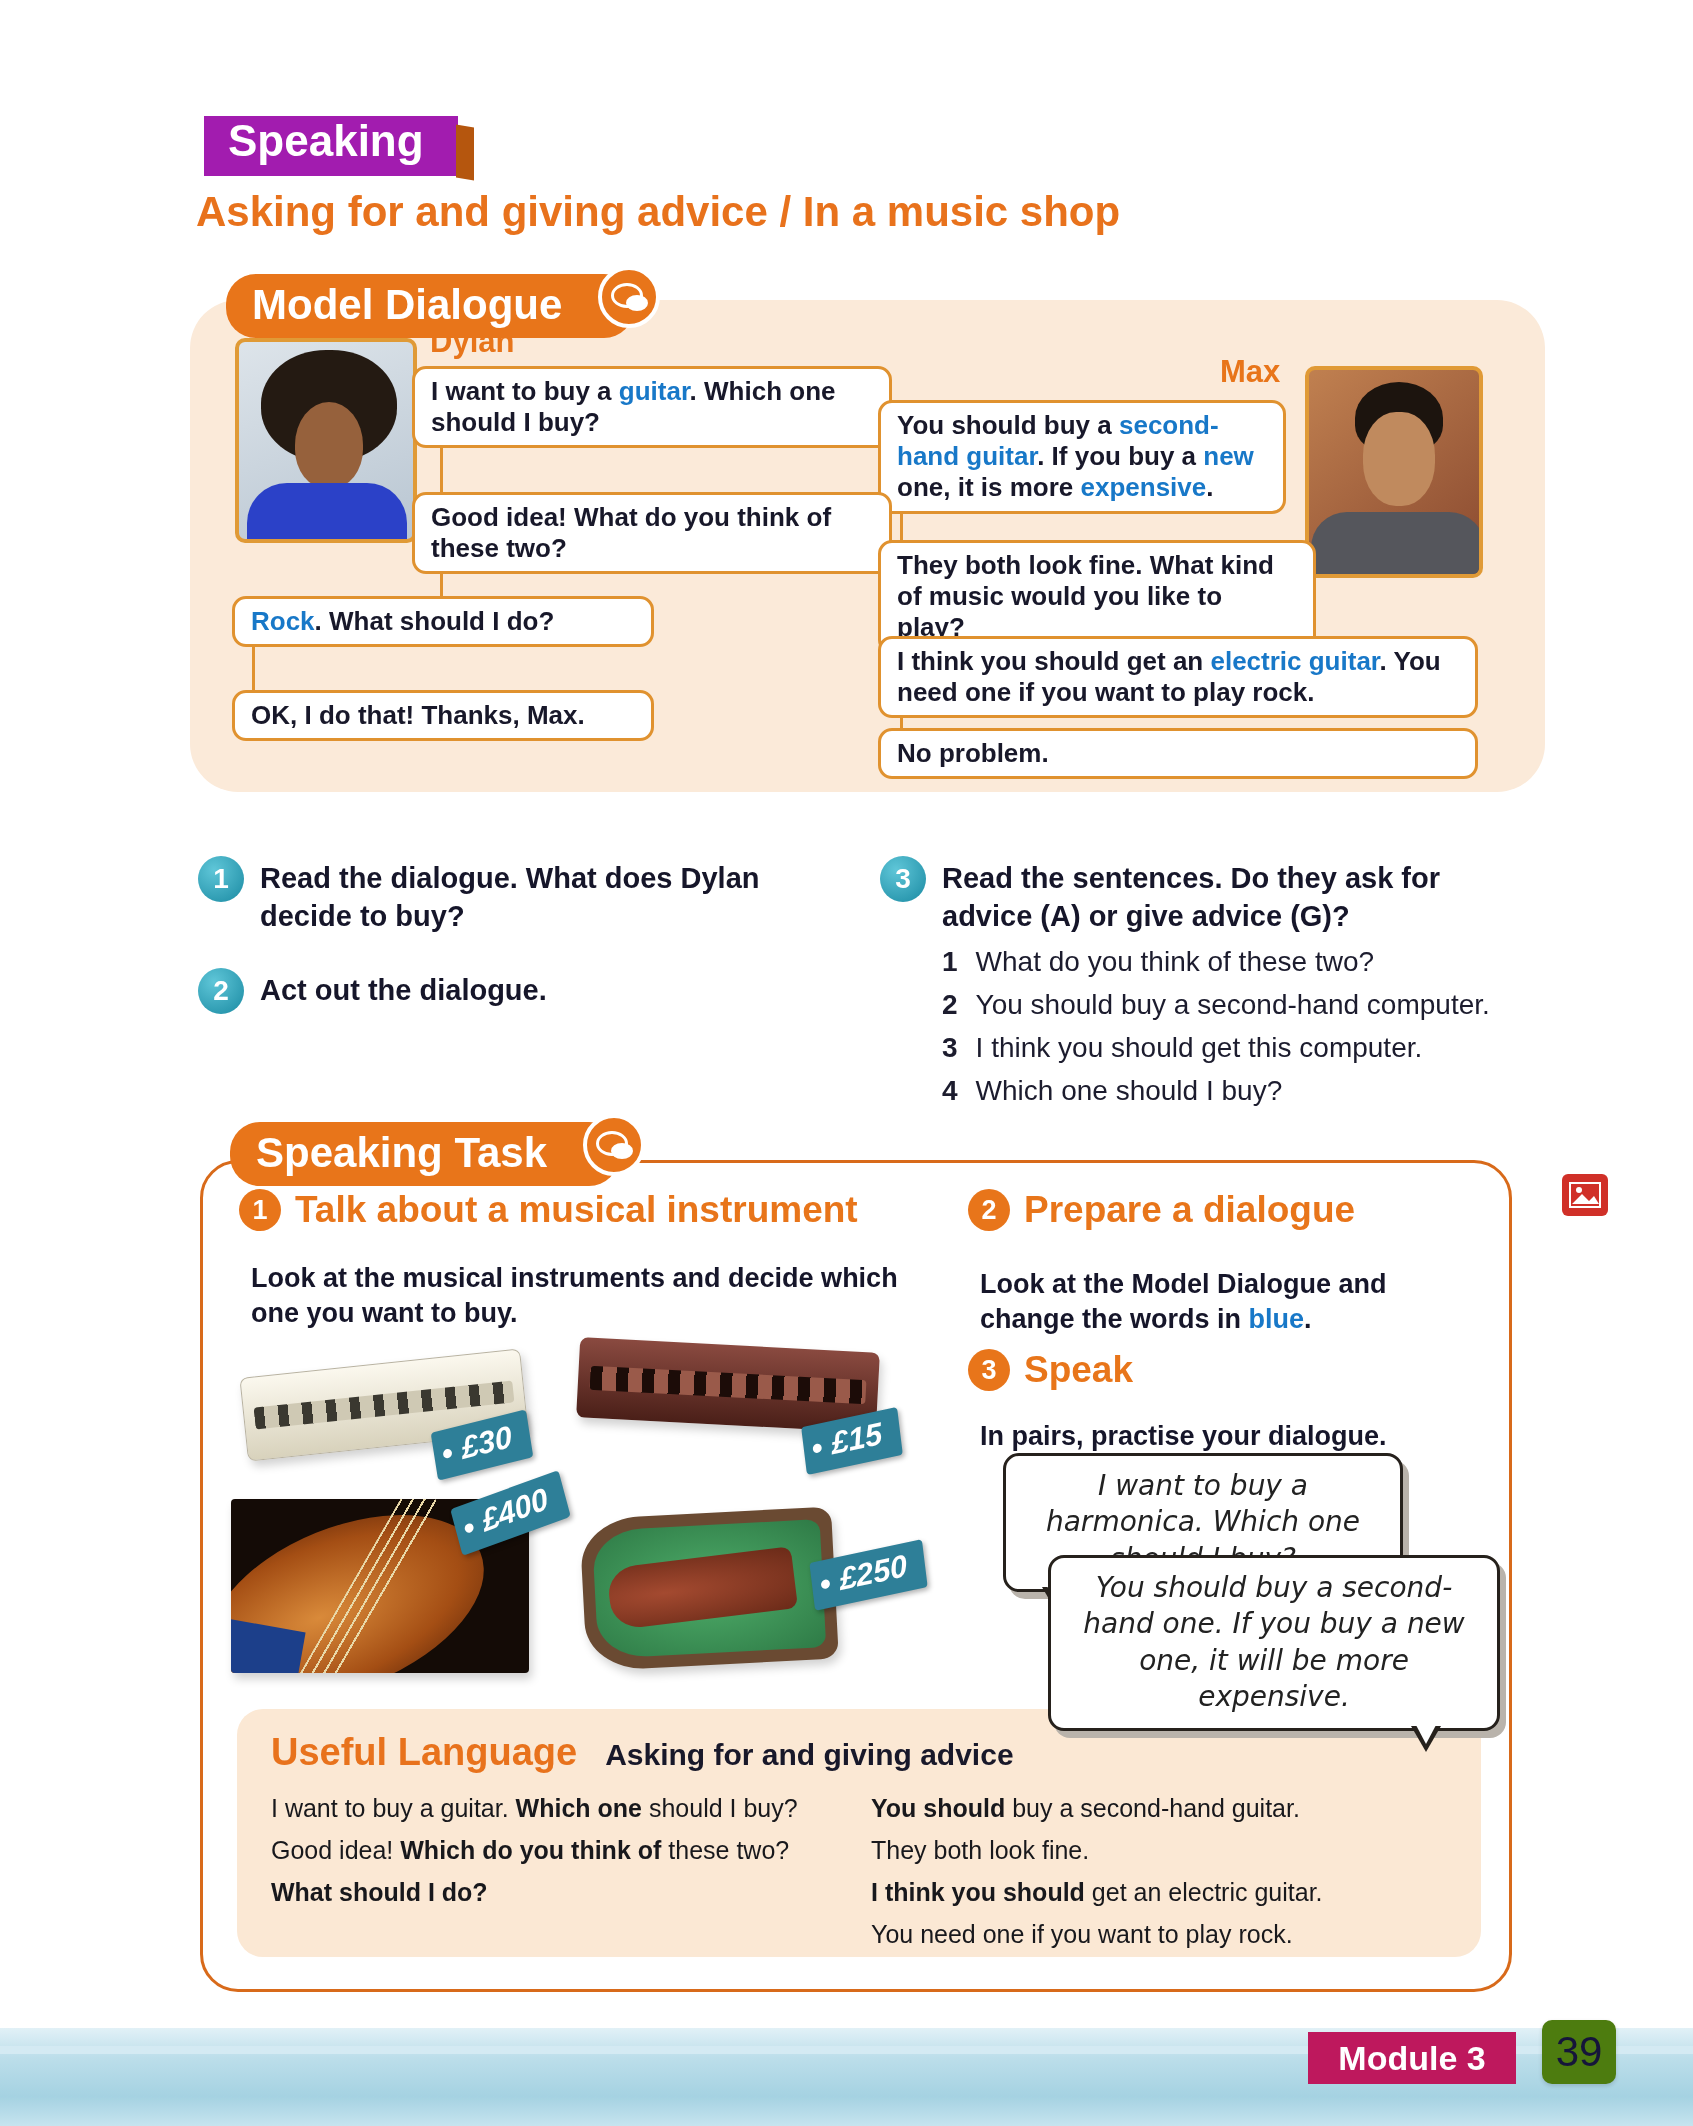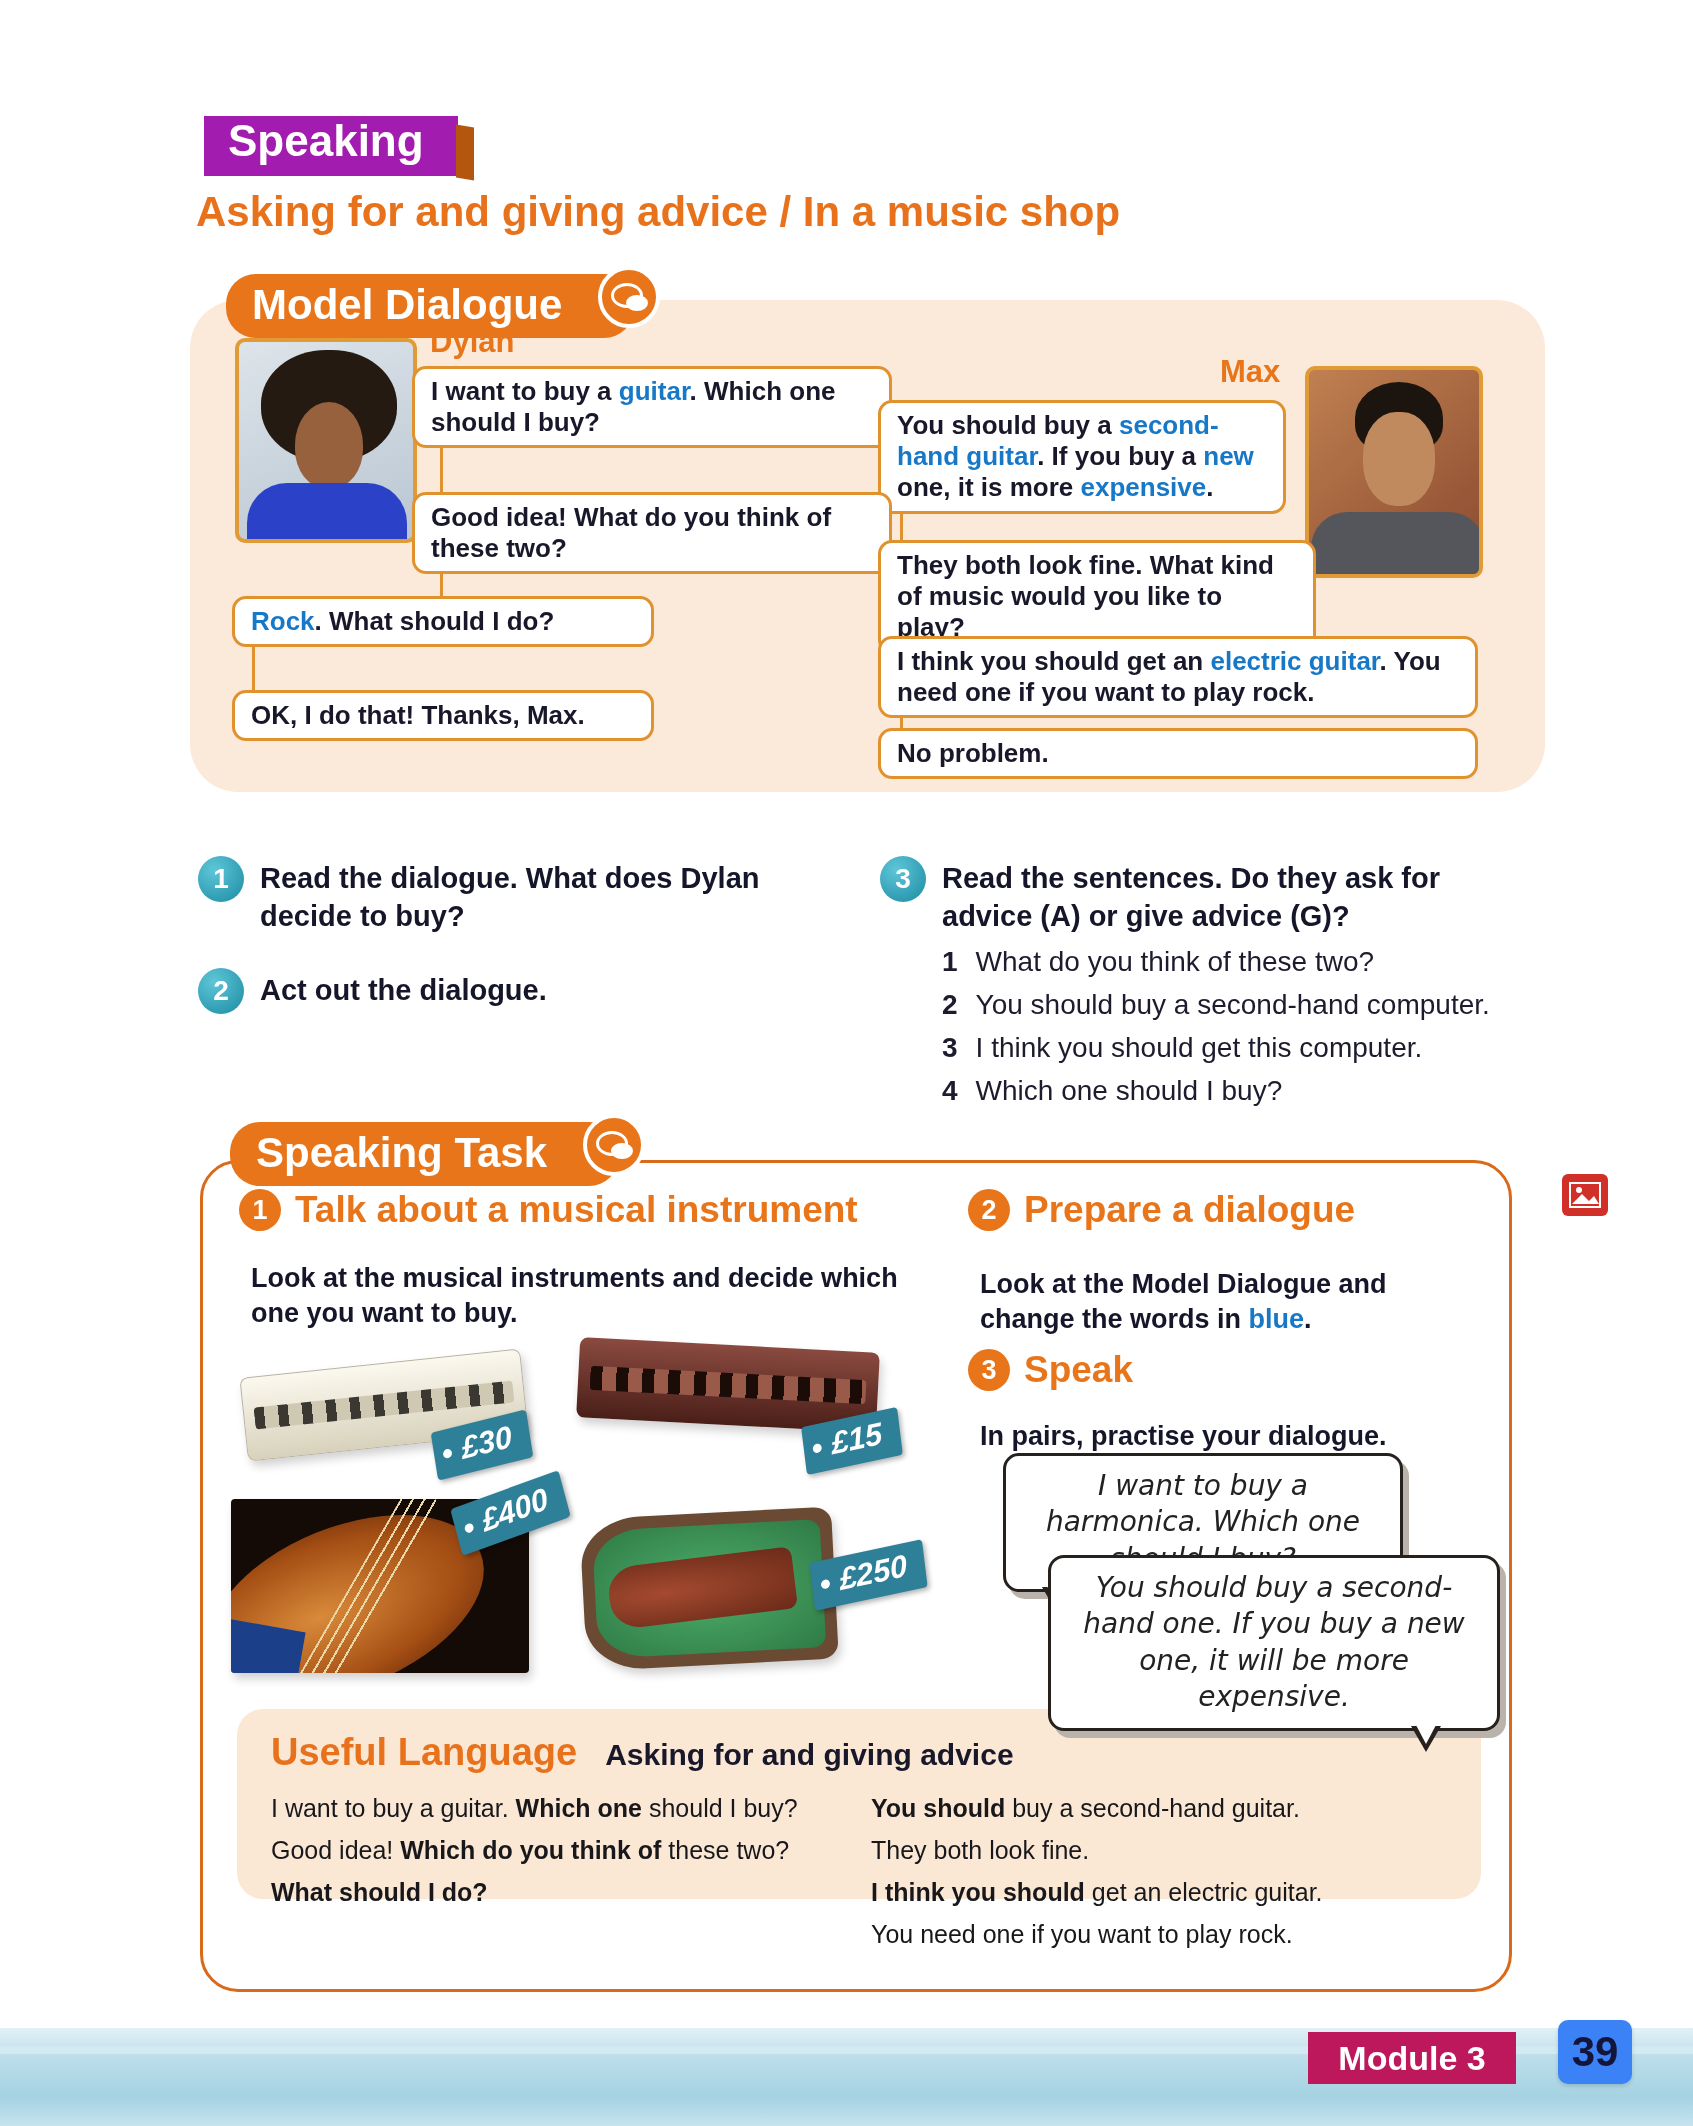--- a/index.html
+++ b/index.html
@@ -132,43 +132,43 @@
   .tbb1::before{content:'';position:absolute;left:36px;bottom:-24px;width:0;height:0;
     border-left:15px solid transparent;border-right:15px solid transparent;border-top:26px solid #26211c;}
   .tbb1::after{content:'';position:absolute;left:41px;bottom:-16px;width:0;height:0;
     border-left:10px solid transparent;border-right:10px solid transparent;border-top:19px solid #fff;}
   .tbb2::before{content:'';position:absolute;right:56px;bottom:-24px;width:0;height:0;
     border-left:15px solid transparent;border-right:15px solid transparent;border-top:26px solid #26211c;}
   .tbb2::after{content:'';position:absolute;right:61px;bottom:-16px;width:0;height:0;
     border-left:10px solid transparent;border-right:10px solid transparent;border-top:19px solid #fff;}
 
   
-  .useful-box{position:absolute;left:34px;top:546px;width:1244px;height:190px;background:#fbe8d4;
+  .useful-box{position:absolute;left:34px;top:546px;width:1244px;height:248px;background:#fbe8d4;
     border-radius:26px;padding:22px 34px;box-sizing:border-box;}
   .ul-head{display:flex;align-items:baseline;gap:28px;}
   .ul-title{color:#e8721c;font-weight:bold;font-size:38px;}
   .ul-sub{color:#18182a;font-weight:bold;font-size:30px;}
   .ul-cols{display:flex;margin-top:20px;}
   .ul-col{display:flex;flex-direction:column;gap:13px;}
   .ul-col.left{width:600px;}
   .ul-line{margin:0;font-size:25px;color:#18181c;white-space:nowrap;}
 
   
   .img-icon{position:absolute;left:1562px;top:1174px;width:46px;height:42px;background:#d03028;
     border-radius:6px;display:flex;align-items:center;justify-content:center;}
 
   
   .bottom-band{position:absolute;left:0;top:2028px;width:100%;height:98px;
     background:linear-gradient(180deg,#e2f1f7 0%,#bcdeea 30%,#a5d2e2 70%,#c6e4ef 100%);}
   .bottom-band::after{content:'';position:absolute;left:0;top:18px;width:100%;height:8px;background:#d4eaf3;}
   .module-box{position:absolute;left:1308px;top:2032px;width:208px;height:52px;background:#be185d;
     color:#fff;font-weight:bold;font-size:34px;display:flex;align-items:center;justify-content:center;}
-  .page-num{position:absolute;left:1542px;top:2020px;width:74px;height:64px;background:#3b82f6;border-radius:10px;
-    color:#15153a;font-weight:bold;font-size:42px;display:flex;align-items:center;justify-content:center;
-    box-shadow:0 2px 4px rgba(0,0,0,.15);margin-left:16px;}
+  .page-num{position:absolute;left:1542px;top:2020px;width:74px;height:64px;background:#4d7c0f;border-radius:10px;
+    color:#15153a;font-weight:normal;font-size:42px;display:flex;align-items:center;justify-content:center;
+    box-shadow:0 2px 4px rgba(0,0,0,.15);}
 </style>
 </head>
 <body>
 
 <div class="page">
 
   <div class="speaking-banner">
     <span>Speaking</span>
   </div>
   <h1 class="page-heading">Asking for and giving advice / In a music shop</h1>

